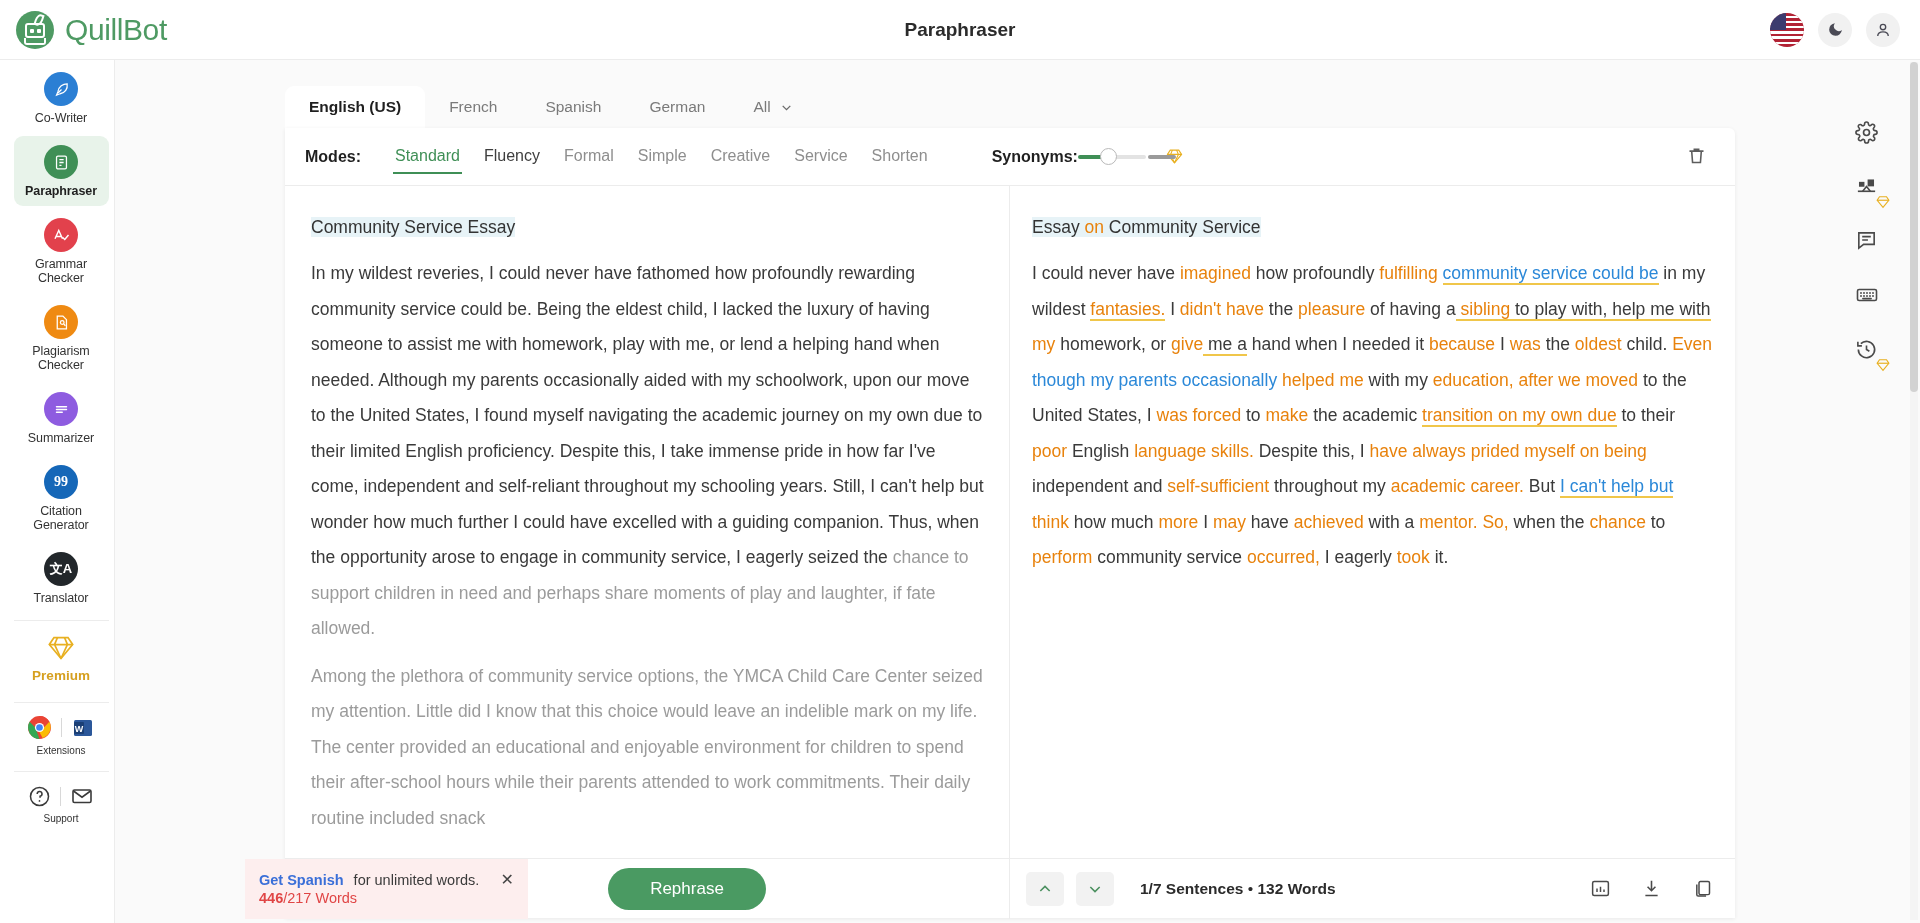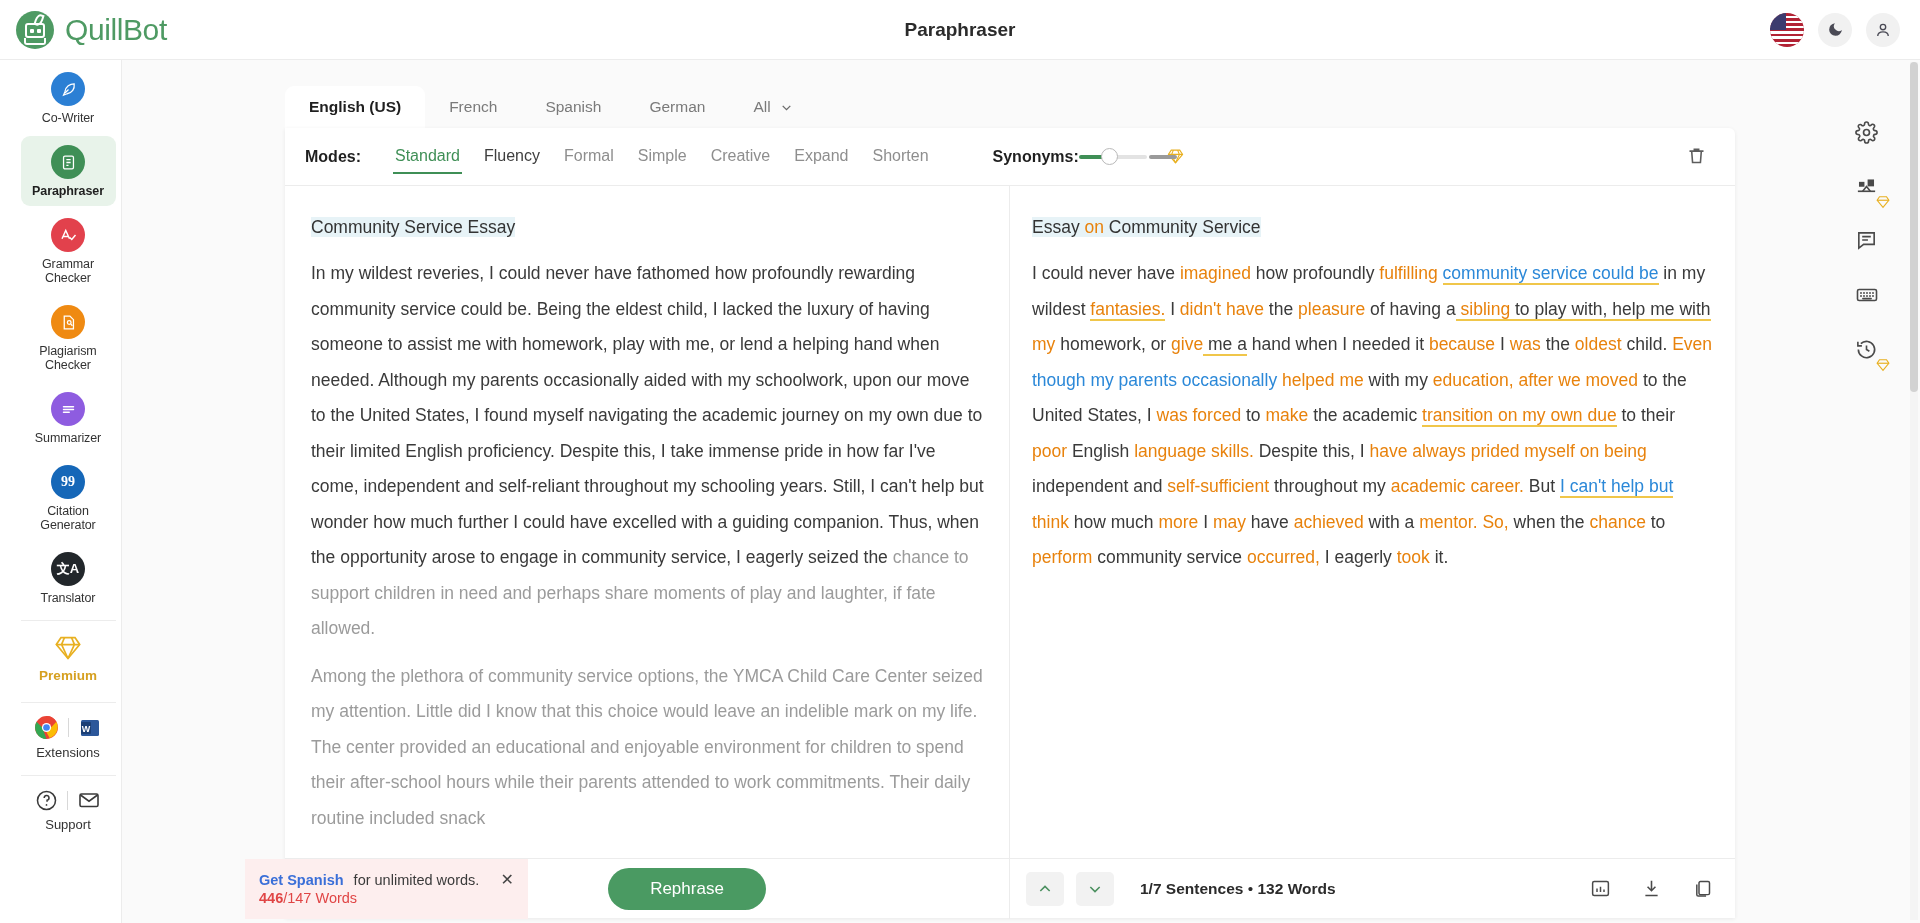--- a/index.html
+++ b/index.html
@@ -74,21 +74,21 @@
   .flag-stripe { position: absolute; left:0; width:100%; height: 2.6px; background:#fff; }
   .flag-canton { position:absolute; left:0; top:0; width:48%; height:50%; background:#3c3b6e; }
   #theme-btn, #account-btn {
     width: 34px; height: 34px; border-radius: 50%;
     background: #f1f1f1; border: none; cursor: pointer;
     display: flex; align-items: center; justify-content: center; flex:none;
   }
 
   
   #sidebar {
-    position: absolute; left: 15px; top: 60px; width: 107px; height: 863px;
+    position: absolute; left: 8px; top: 60px; width: 107px; height: 863px;
     background: #fff; border-right: 1px solid #ececec;
     display: flex; flex-direction: column; align-items: center;
     z-index: 30;
   }
   .nav-item {
     width: 95px; padding: 9px 2px 8px; margin-top: 3px;
     display: flex; flex-direction: column; align-items: center; gap: 5px;
     border-radius: 9px; cursor: pointer; text-decoration: none;
   }
   .nav-item.active { background: #e8f3ea; }
@@ -107,21 +107,21 @@
     width: 95px; padding: 13px 0 12px;
     display: flex; flex-direction: column; align-items: center; gap: 6px; cursor: pointer;
   }
   #premium-label { font-size: 13.5px; color: #d6a020; font-weight: 600; }
   .footer-group {
     width: 95px; padding: 12px 0 8px;
     display:flex; flex-direction: column; align-items:center; gap:5px; cursor:pointer;
   }
   .footer-icons { display: flex; align-items: center; gap: 9px; }
   .vsep { width:1px; height: 19px; background:#d8d8d8; }
-  .footer-label { font-size: 13px; color: #333; }
+  .footer-label { font-size: 10px; color: #333; }
 
   
   #workspace {
     position: absolute; left: 107px; top: 60px;
     width: 1813px; height: 863px; background: #fafafa;
   }
   #lang-tabs {
     position: absolute; left: 178px; top: 26px;
     display: flex; align-items: flex-end; gap: 0px;
   }
@@ -439,21 +439,21 @@
 
   <div id="card">
 
     <div id="modes-bar">
       <span id="modes-label">Modes:</span>
       <button class="mode-btn active">Standard</button>
       <button class="mode-btn enabled">Fluency</button>
       <button class="mode-btn">Formal</button>
       <button class="mode-btn">Simple</button>
       <button class="mode-btn">Creative</button>
-      <button class="mode-btn">Expand</button>
+      <button class="mode-btn">Service</button>
       <button class="mode-btn">Shorten</button>
 
       <div id="synonyms-group">
         <span id="synonyms-label">Synonyms:</span>
         <div id="syn-slider">
           <span class="syn-track syn-fill"></span>
           <span class="syn-track syn-rest1"></span>
           <span class="syn-track syn-rest2"></span>
           <span class="syn-knob"></span>
         </div>
@@ -490,21 +490,21 @@
     <div id="bottom-bar">
 
       <div id="bottom-left">
         <div id="word-banner">
           <div id="banner-row1">
             <span id="get-premium-link">Get Spanish</span>
             <span id="banner-text">for unlimited words.</span>
             <button id="banner-close">✕</button>
           </div>
           <div id="word-count">
-            <b>446</b><span>/147 Words</span>
+            <b>446</b><span>/217 Words</span>
           </div>
         </div>
         <button id="rephrase-btn">Rephrase</button>
       </div>
 
       <div id="bottom-right">
         <button class="nav-arrow-btn">
           <span style="display:flex">
             <svg width="16" height="16" viewBox="0 0 24 24" fill="none" stroke="#4a8f5e" stroke-width="2.3">
                 <path d="m5 15 7-7 7 7"></path>

